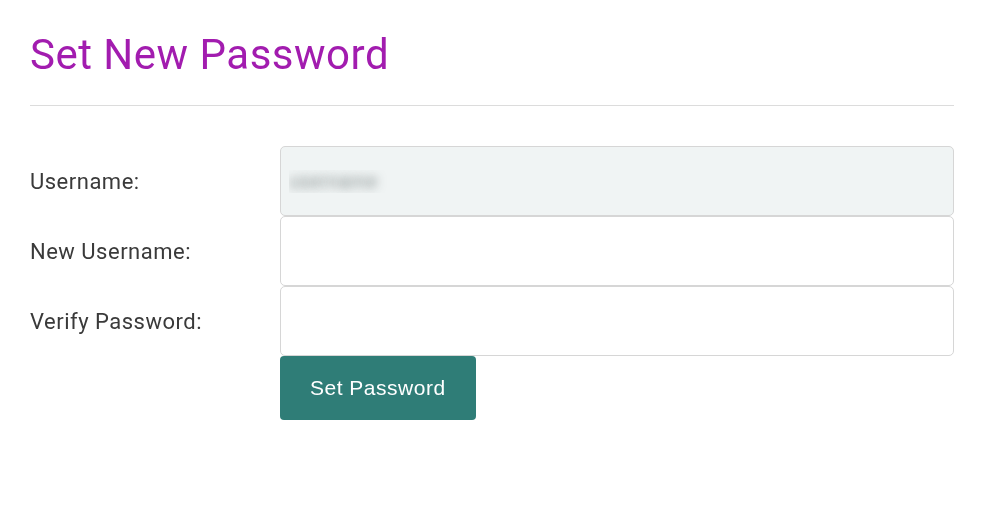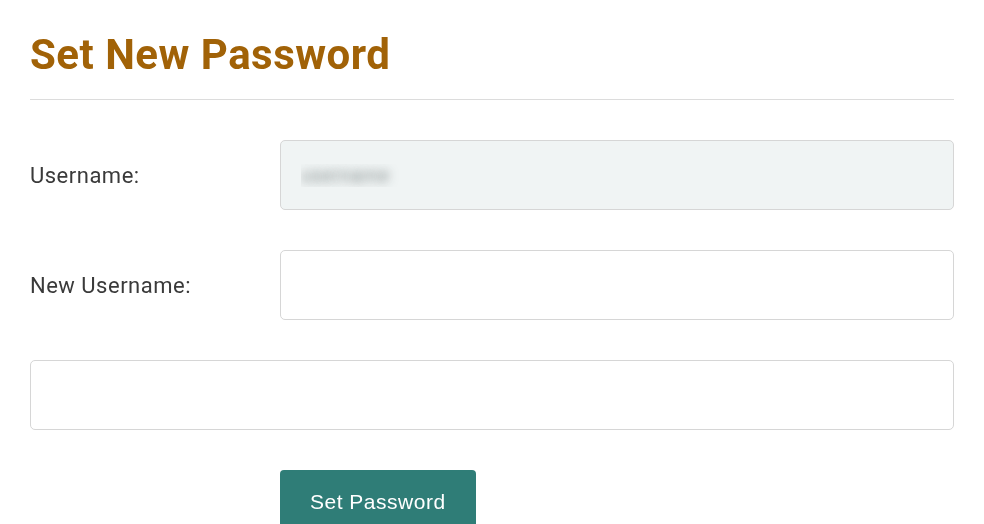--- a/index.html
+++ b/index.html
@@ -9,45 +9,44 @@
     }
     body {
       font-family: -apple-system, BlinkMacSystemFont, "Segoe UI", Roboto, "Helvetica Neue", Arial, sans-serif;
       background: #ffffff;
       color: #333;
       padding: 30px;
       width: 984px;
     }
     .page-title {
       font-size: 42px;
-      font-weight: 700;
-      color: #a16207;
+      font-weight: 400;
+      color: #a21caf;
       letter-spacing: 0.5px;
-      padding-bottom: 20px;
+      padding-bottom: 26px;
       border-bottom: 1px solid #dcdcdc;
       margin-bottom: 40px;
     }
     .form-row {
       display: flex;
       align-items: center;
-      margin-bottom: 40px;
     }
     .form-label {
       width: 250px;
       font-size: 22px;
       font-weight: 400;
       color: #3a3a3a;
       letter-spacing: 0.5px;
     }
     .form-input {
       flex: 1;
       height: 70px;
       border: 1px solid #d6d6d6;
       border-radius: 5px;
-      padding: 0 20px;
+      padding: 0 8px;
       font-size: 20px;
       color: #333;
       background: #ffffff;
       outline: none;
     }
     .form-input[readonly] {
       background: #f0f4f4;
       color: #9aa0a0;
     }
     .form-actions {
@@ -74,18 +73,19 @@
   <label class="form-label">Username:</label>
   <input type="text" class="form-input" readonly="" value="username" style="color: transparent; text-shadow: rgba(120, 130, 130, 0.9) 0px 0px 10px;">
 </div>
 
 <div class="form-row">
   <label class="form-label">New Username:</label>
   <input type="password" class="form-input" value="" style="">
 </div>
 
 <div class="form-row">
+  <label class="form-label">Verify Password:</label>
   <input type="password" class="form-input" value="" style="">
 </div>
 
 <div class="form-actions">
   <button class="submit-button">Set Password</button>
 </div>
 
 </body></html>

